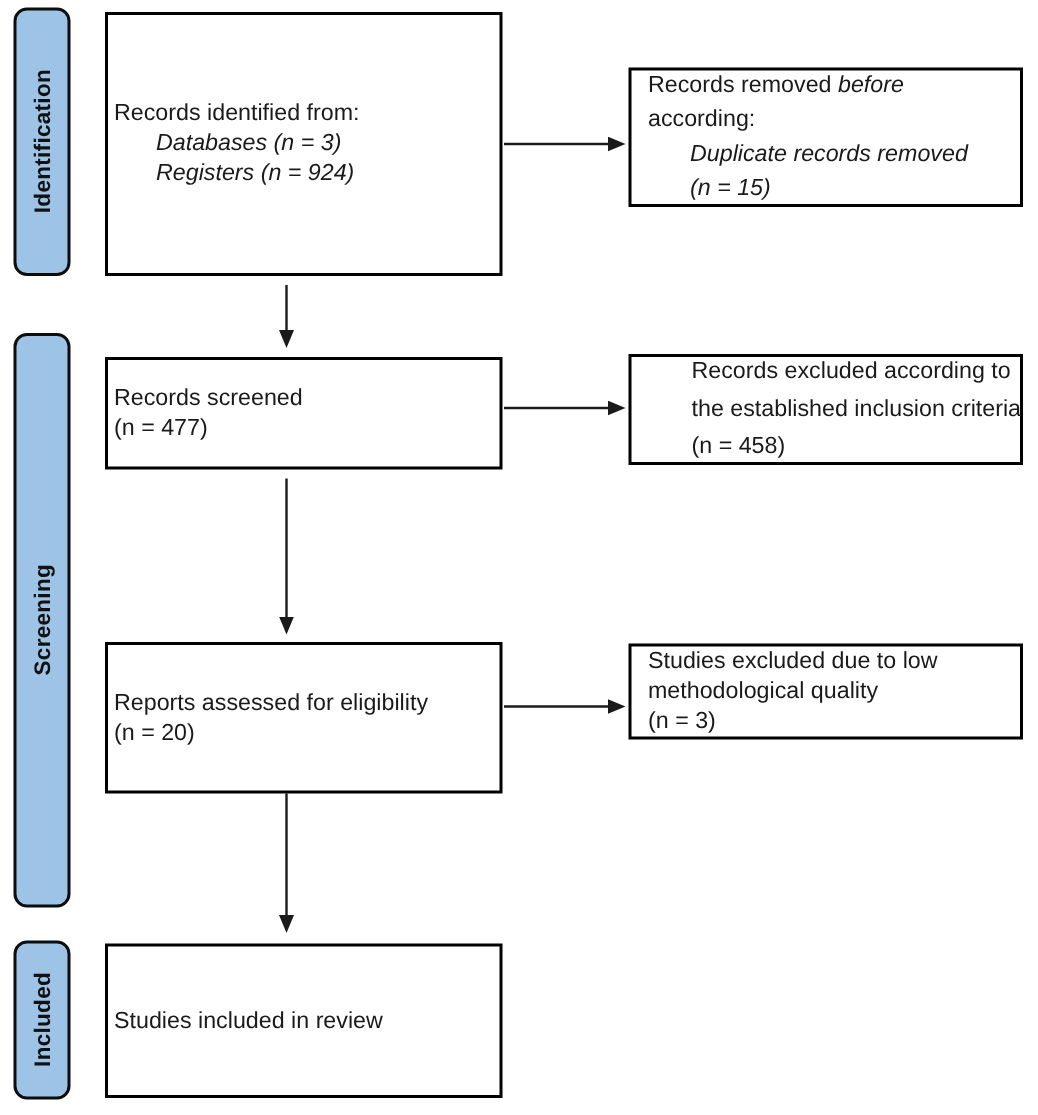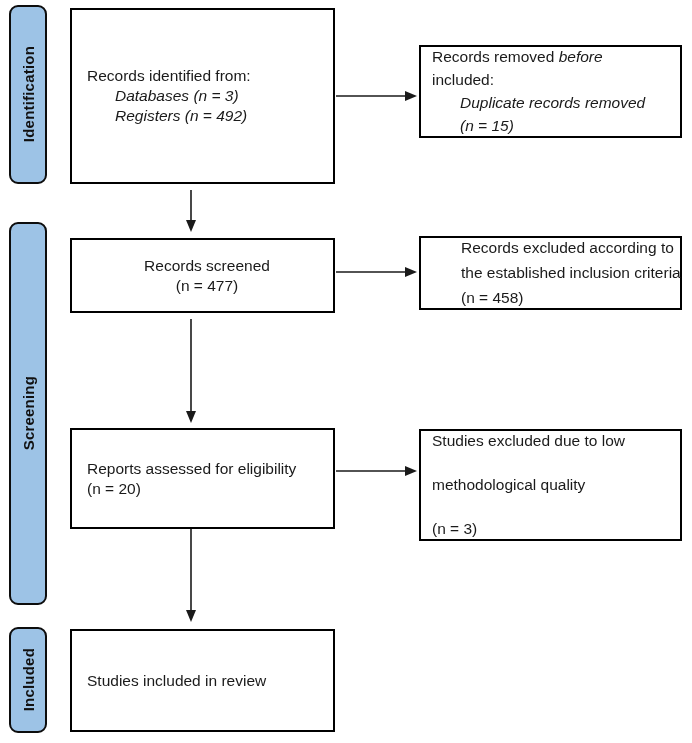--- a/index.html
+++ b/index.html
@@ -55,29 +55,29 @@
     border: 2px solid #000000;
     box-sizing: border-box;
     display: flex;
     flex-direction: column;
     justify-content: center;
     font-size: 15.5px;
     line-height: 20px;
   }
   .box .line { white-space: nowrap; }
   .box .indent { padding-left: 28px; font-style: italic; }
-  .col-left  { left: 70px;  width: 265px; padding-left: 15px; padding-right: 6px; }
+  .col-left  { left: 70px;  width: 265px; padding-left: 4px; padding-right: 6px; }
   .col-right { left: 419px; width: 263px; padding-left: 11px; padding-right: 4px; justify-content: space-between; }
   .box-identified       { top: 8px;   height: 176px; }
-  .box-screened         { top: 238px; height: 75px; align-items: center; }
+  .box-screened         { top: 238px; height: 75px; }
   .box-assessed         { top: 428px; height: 101px; }
   .box-included         { top: 629px; height: 103px; }
   .box-removed          { top: 45px;  height: 93px; }
   .box-excluded-criteria{ top: 236px; height: 74px; padding-left: 40px; }
-  .box-excluded-quality { top: 429px; height: 112px; }
+  .box-excluded-quality { top: 429px; height: 64px; }
   em { font-style: italic; }
 </style>
 </head>
 <body>
 
 <div class="canvas">
 
   <svg class="arrow-layer" width="692" height="743" viewBox="0 0 692 743" xmlns="http://www.w3.org/2000/svg">
     <defs>
       <marker id="ah" viewBox="0 0 12 10" refX="1" refY="5" markerWidth="12" markerHeight="10" markerUnits="userSpaceOnUse" orient="auto">
@@ -98,40 +98,40 @@
   <div class="stage stage-screening">
     <span class="stage-label">Screening</span>
   </div>
   <div class="stage stage-included">
     <span class="stage-label">Included</span>
   </div>
 
   <div class="box col-left box-identified">
     <div class="line">Records identified from:</div>
     <div class="line indent">Databases (n = 3)</div>
-    <div class="line indent">Registers (n = 492)</div>
+    <div class="line indent">Registers (n = 924)</div>
   </div>
 
   <div class="box col-left box-screened">
     <div class="line">Records screened</div>
     <div class="line">(n = 477)</div>
   </div>
 
   <div class="box col-left box-assessed">
     <div class="line">Reports assessed for eligibility</div>
     <div class="line">(n = 20)</div>
   </div>
 
   <div class="box col-left box-included">
     <div class="line">Studies included in review</div>
   </div>
 
   <div class="box col-right box-removed">
     <div class="line"><span>Records removed </span><em>before</em></div>
-    <div class="line">included:</div>
+    <div class="line">according:</div>
     <div class="line indent">Duplicate records removed</div>
     <div class="line indent">(n = 15)</div>
   </div>
 
   <div class="box col-right box-excluded-criteria">
     <div class="line">Records excluded according to</div>
     <div class="line">the established inclusion criteria</div>
     <div class="line">(n = 458)</div>
   </div>
 

